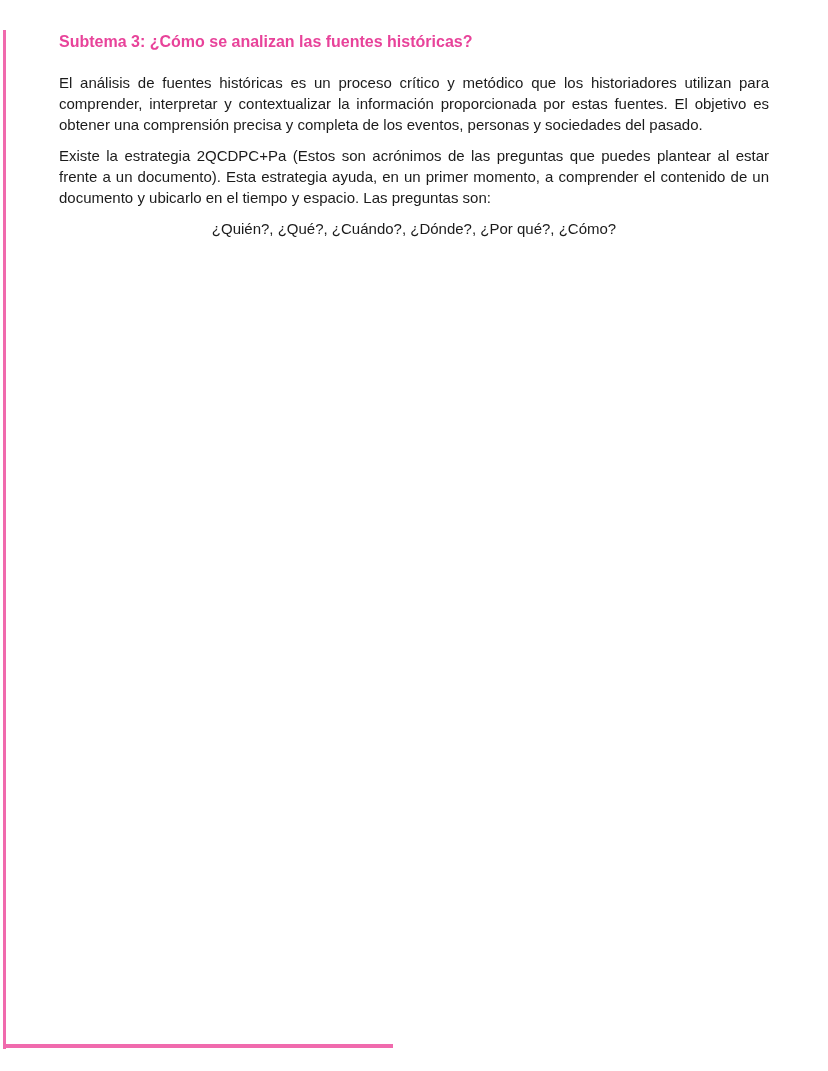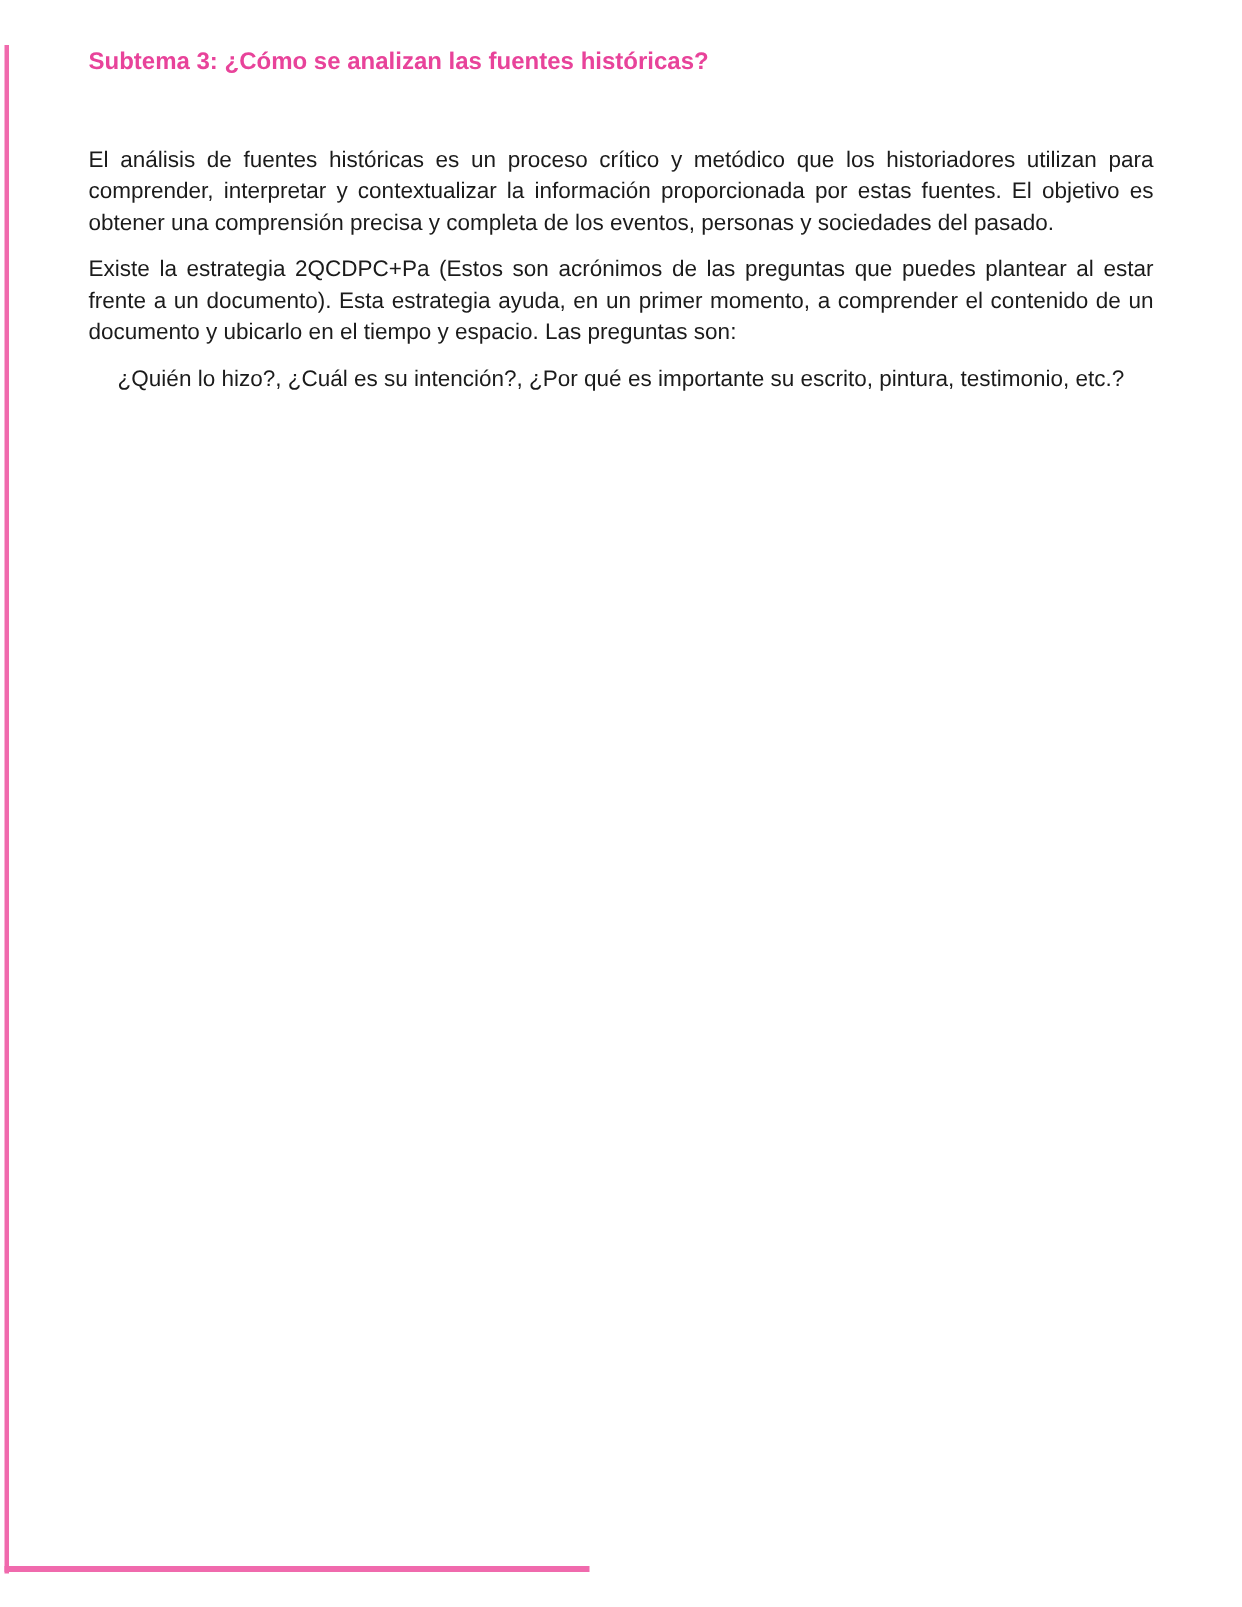--- a/index.html
+++ b/index.html
@@ -48,21 +48,21 @@
     font-weight: bold;
     color: var(--heading-color, #e8439a);
   }
   .body-text {
     margin: 0 0 10px 0;
     font-size: 15px;
     line-height: 21px;
     color: var(--body-color, #1b1b1b);
   }
   .first-paragraph {
-    margin-top: 44px;
+    margin-top: 20px;
   }
   .justified {
     text-align: justify;
   }
   .centered {
     text-align: center;
   }
 </style>
 </head>
 <body>
@@ -74,18 +74,18 @@
   <div class="accent-horizontal"></div>
 
   <div class="content">
 
     <h1 class="doc-title">Subtema 3: ¿Cómo se analizan las fuentes históricas?</h1>
 
     <p class="body-text justified first-paragraph">El análisis de fuentes históricas es un proceso crítico y metódico que los historiadores utilizan para comprender, interpretar y contextualizar la información proporcionada por estas fuentes. El objetivo es obtener una comprensión precisa y completa de los eventos, personas y sociedades del pasado.</p>
 
     <p class="body-text justified">Existe la estrategia 2QCDPC+Pa (Estos son acrónimos de las preguntas que puedes plantear al estar frente a un documento). Esta estrategia ayuda, en un primer momento, a comprender el contenido de un documento y ubicarlo en el tiempo y espacio. Las preguntas son:</p>
 
+    <p class="body-text centered">¿Quién?, ¿Qué?, ¿Cuándo?, ¿Dónde?, ¿Por qué?, ¿Cómo?</p>
 
 
-    <p class="body-text centered">¿Quién lo hizo?, ¿Cuál es su intención?, ¿Por qué es importante su escrito, pintura, testimonio, etc.?</p>
 
   </div>
 </div>
 
 </body></html>

